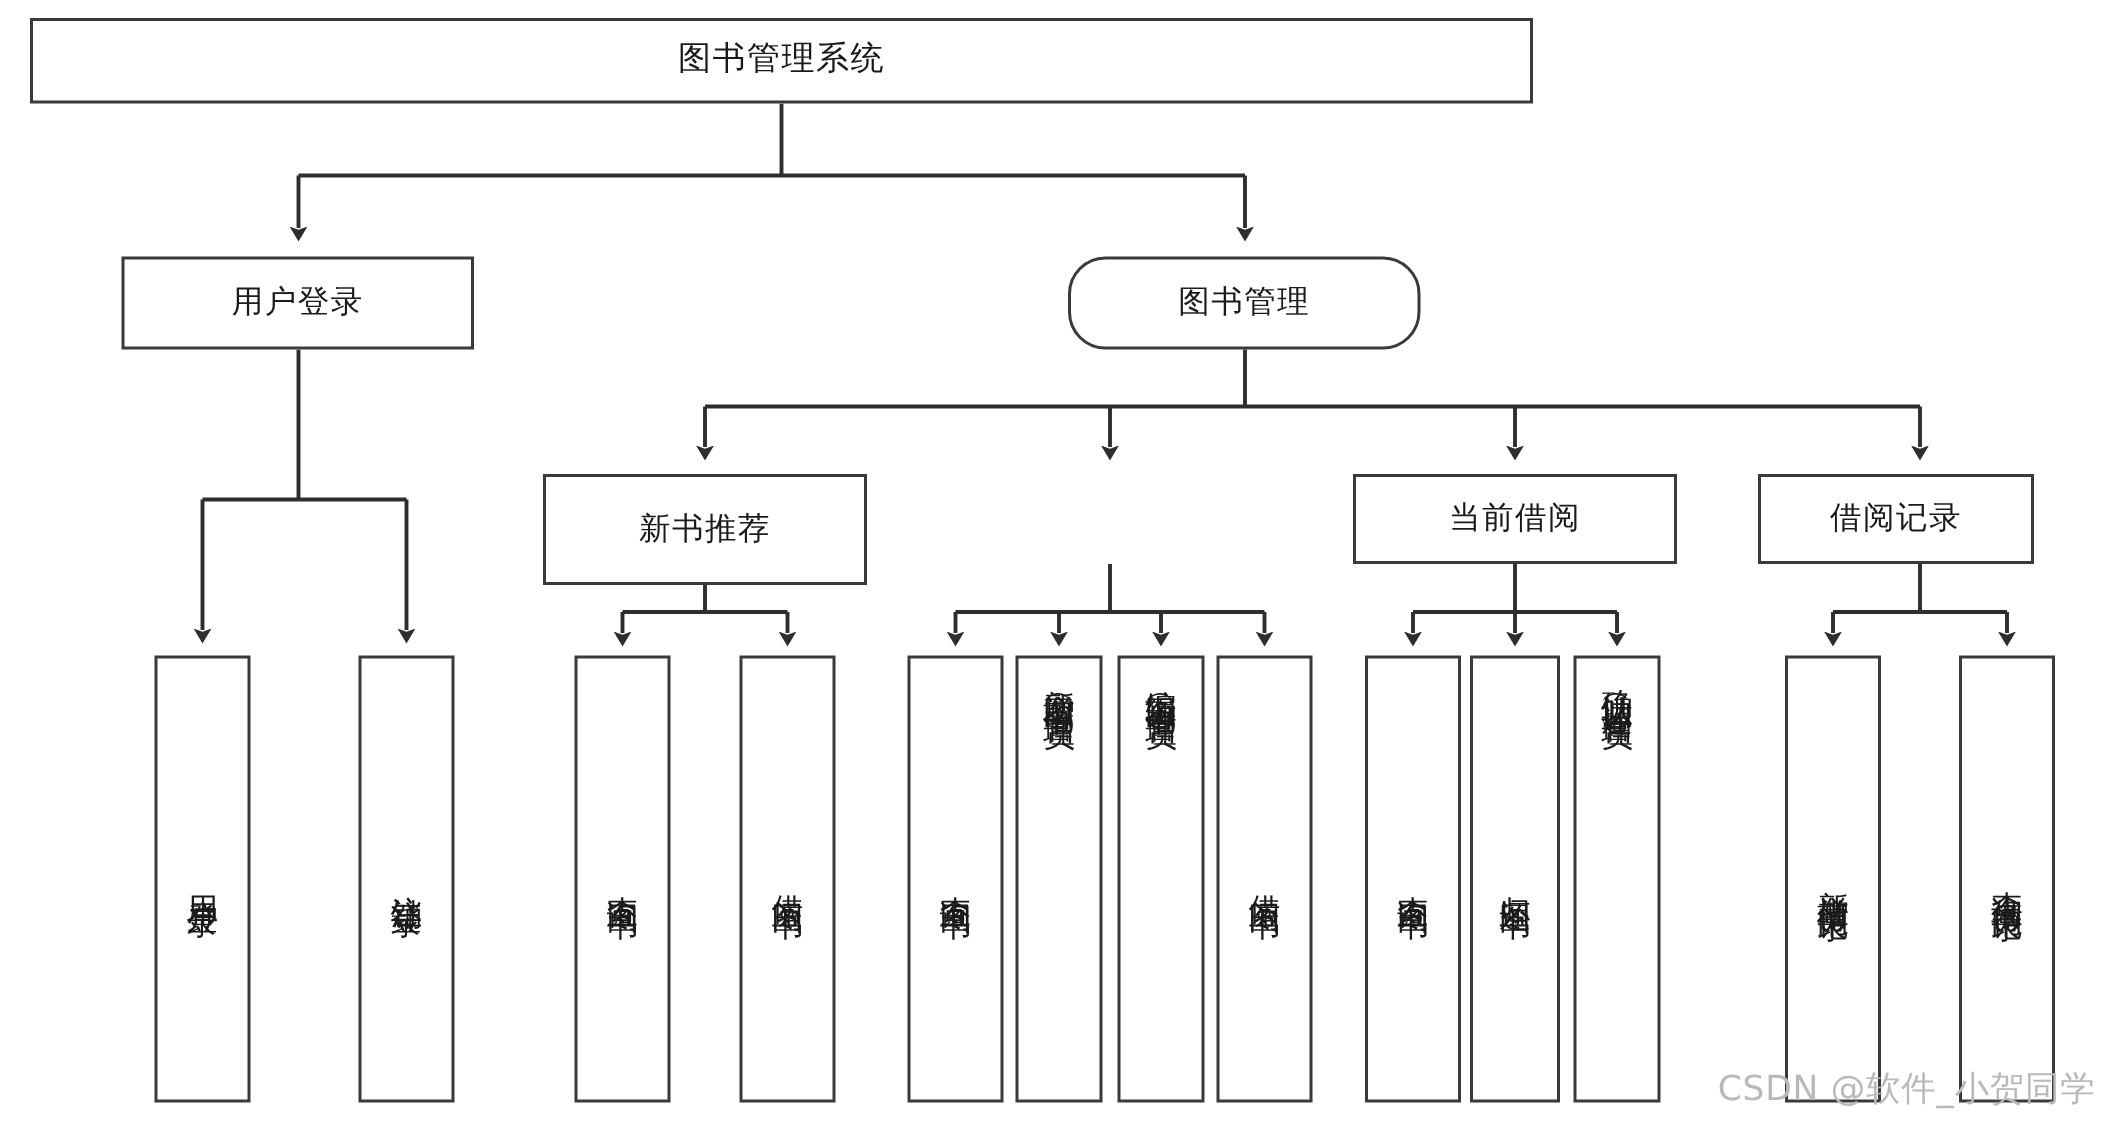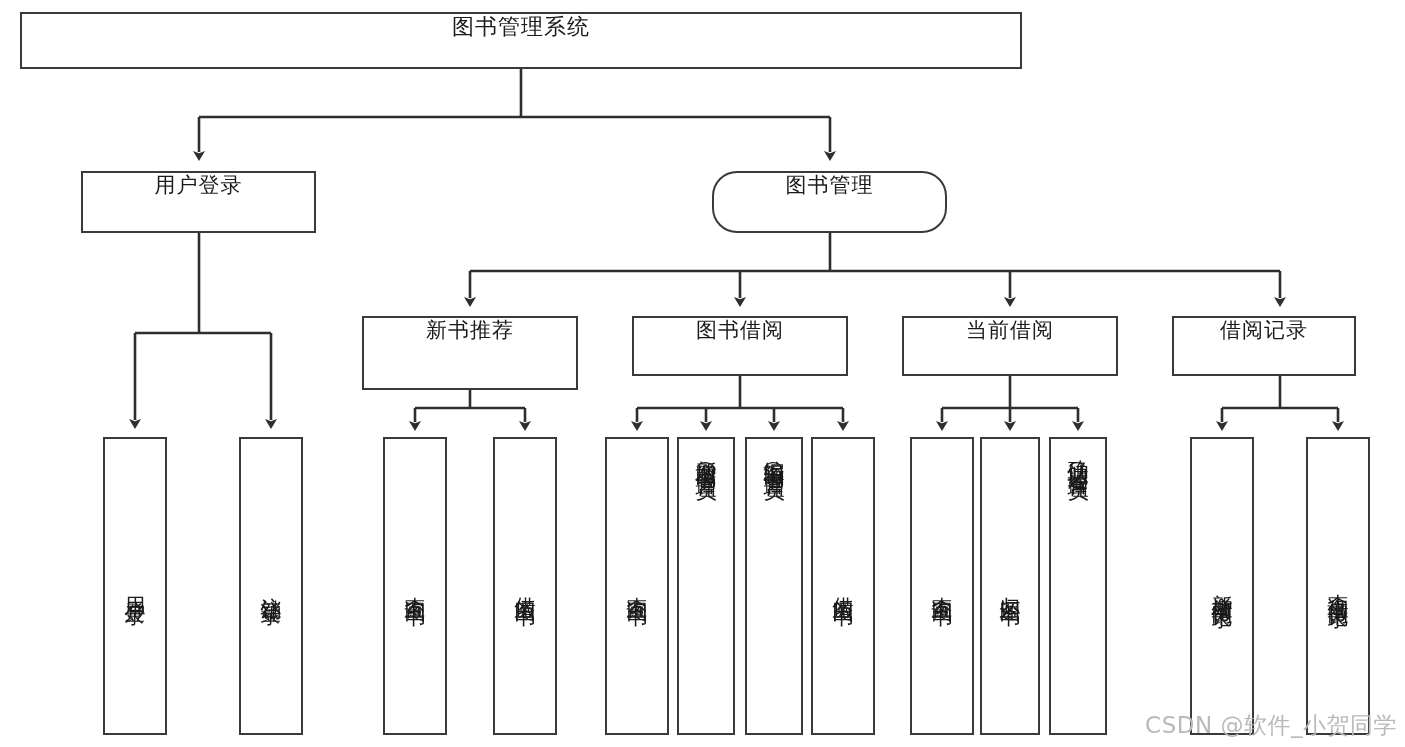--- a/index.html
+++ b/index.html
@@ -24,21 +24,21 @@
     width: 1405px;
     height: 747px;
     pointer-events: none;
   }
   .node {
     position: absolute;
     box-sizing: border-box;
     background: #ffffff;
     border: 2px solid #3a3a3a;
     display: flex;
-    align-items: flex-start;
+    align-items: center;
     justify-content: center;
     color: #1a1a1a;
   }
   .node.h {
     font-size: 21px;
     letter-spacing: 1px;
     line-height: 1.2;
   }
   .node.root {
     font-size: 22px;
@@ -135,23 +135,20 @@
   <div class="node h" style="left:81px; top:171px; width:235px; height:62px;">
     <span>用户登录</span>
   </div>
   <div class="node h" style="left:712px; top:171px; width:235px; height:62px;border-radius:25px;">
     <span>图书管理</span>
   </div>
 
   <div class="node h" style="left:362px; top:316px; width:216px; height:74px;">
     <span>新书推荐</span>
   </div>
-  <div class="node h" style="left:632px; top:316px; width:216px; height:60px;">
-    <span>图书借阅</span>
-  </div>
   <div class="node h" style="left:902px; top:316px; width:216px; height:60px;">
     <span>当前借阅</span>
   </div>
   <div class="node h" style="left:1172px; top:316px; width:184px; height:60px;">
     <span>借阅记录</span>
   </div>
 
   <div class="node v" style="left:103px; top:437px; width:64px; height:298px;">
     <span class="vtext">用户登录</span>
   </div>

